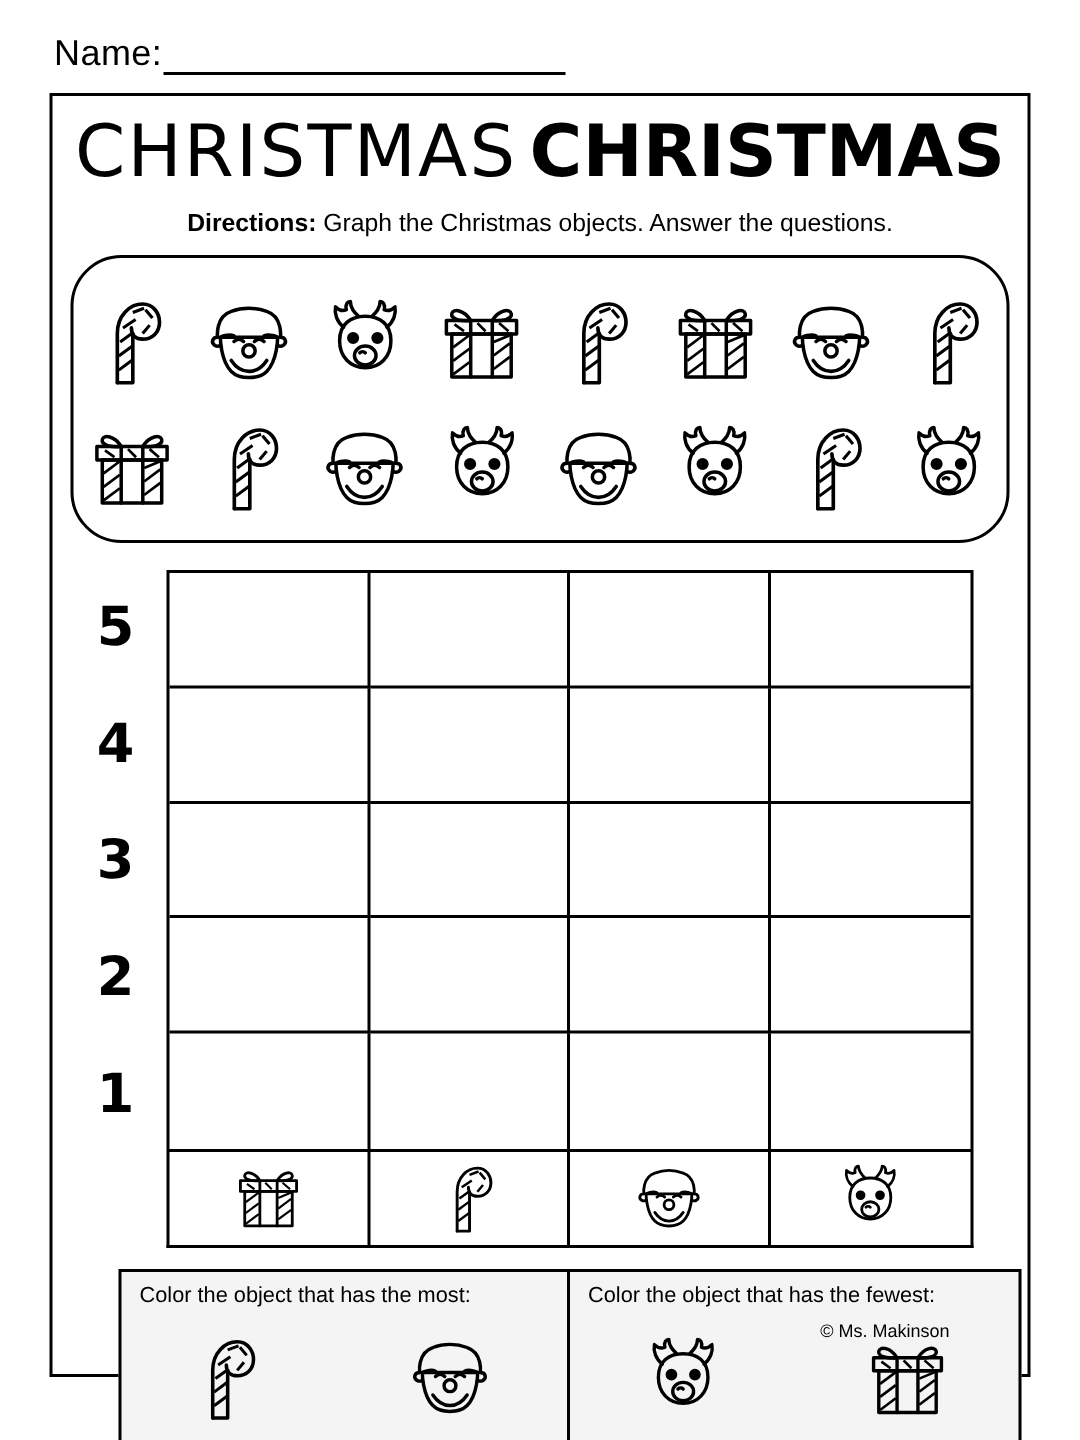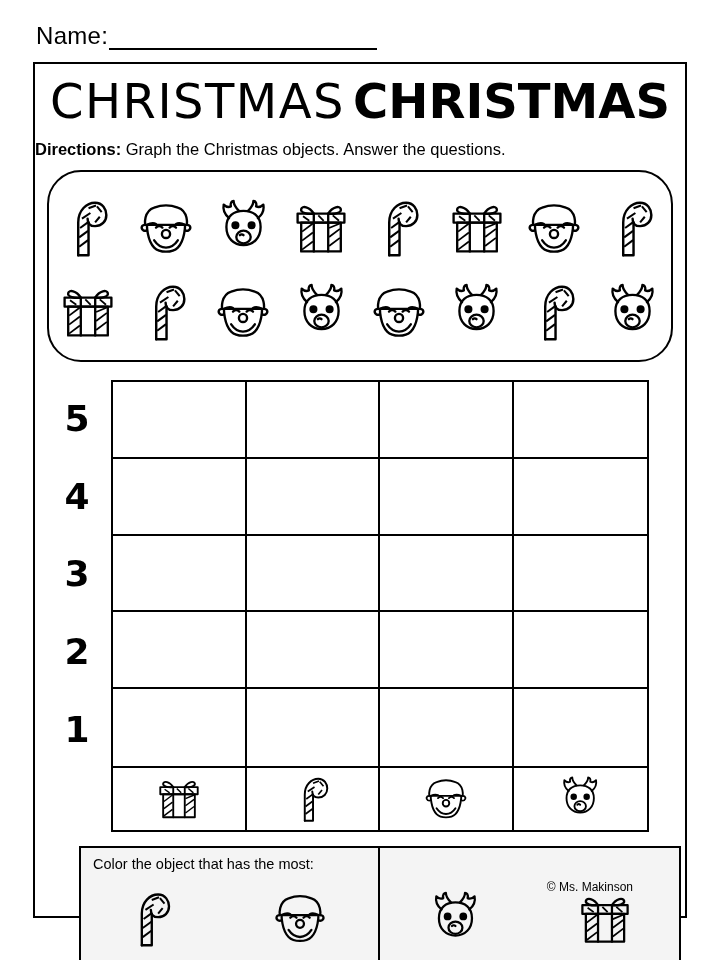--- a/index.html
+++ b/index.html
@@ -75,21 +75,21 @@
     font-size: 48px;
     letter-spacing: 0px;
     margin-left: 8px;
   }
 
   
   .directions {
     position: absolute;
     left: 0; right: 0;
     top: 76px;
-    text-align: left;
+    text-align: center;
     font-size: 16.5px;
   }
   .directions b { font-weight: 700; }
 
   
   .pool {
     position: absolute;
     left: 12px;
     top: 106px;
     width: 626px;
@@ -694,20 +694,21 @@
         <path d="M37 30 C39 28 42 28 44 30"></path>
         <circle cx="33" cy="37" r="4.5"></circle>
         <path d="M20 44 C24 50 28 52 33 52 C38 52 42 50 46 44"></path>
         <path d="M12 27 C12 27 18 24 22 26"></path>
         <path d="M54 27 C54 27 48 24 44 26"></path>
       </g>
     </svg></span></div>
           </div>
       </div>
       <div class="qbox last">
+        <div class="qtext">Color the object that has the fewest:</div>
         <div class="qicons">
             <div class="qchoice"><span><svg width="60.900000000000006" height="58" viewBox="0 0 70 66">
       <g fill="none" stroke="#000" stroke-width="2.6" stroke-linecap="round" stroke-linejoin="round">
         <path d="M19 22 C14 18 12 12 13 7 C16 10 19 10 21 9 C20 5 22 3 24 3 C24 8 27 11 30 14"></path>
         <path d="M51 22 C56 18 58 12 57 7 C54 10 51 10 49 9 C50 5 48 3 46 3 C46 8 43 11 40 14"></path>
         <path d="M16 32 C16 20 24 14 35 14 C46 14 54 20 54 32 C54 44 46 52 35 52 C24 52 16 44 16 32 Z"></path>
         <circle cx="26" cy="30" r="3.2" fill="#000"></circle>
         <circle cx="44" cy="30" r="3.2" fill="#000"></circle>
         <ellipse cx="35" cy="43" rx="8" ry="7"></ellipse>
         <path d="M31 41 C32 40 34 40 35 41"></path>

